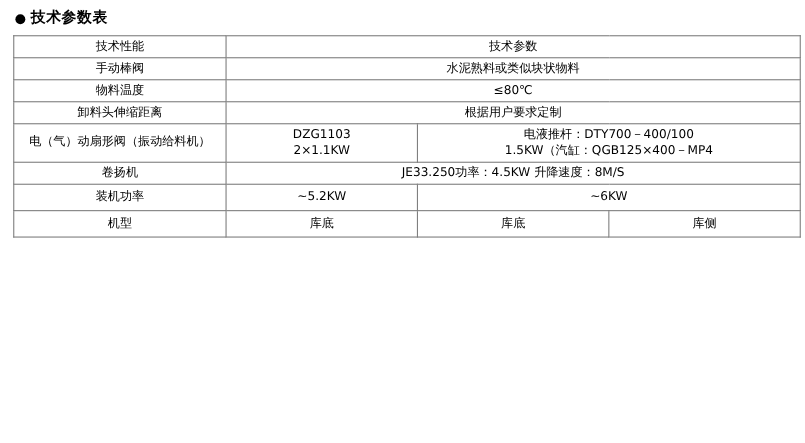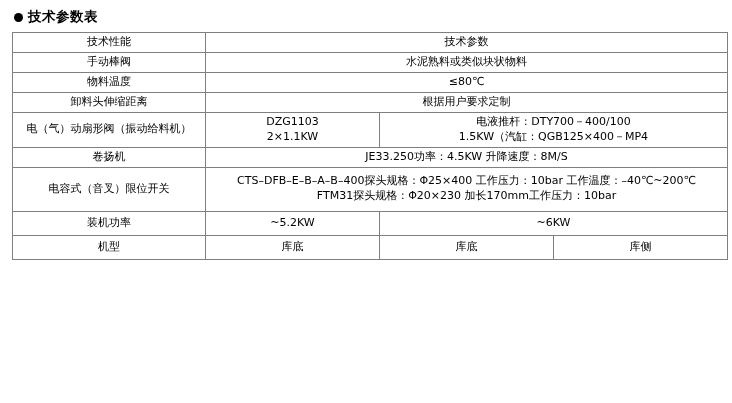--- a/index.html
+++ b/index.html
@@ -108,25 +108,20 @@
 2×1.1KW</td>
         <td colspan="2" class="two-line" style="white-space: pre-line;">电液推杆：DTY700－400/100
 1.5KW（汽缸：QGB125×400－MP4</td>
       </tr>
 
       <tr class="r20">
         <td class="h-label">卷扬机</td>
         <td colspan="3">JE33.250功率：4.5KW  升降速度：8M/S</td>
       </tr>
 
-      <tr class="r44">
-        <td class="h-label two-line">电容式（音叉）限位开关</td>
-        <td colspan="3" class="two-line" style="white-space: pre-line;">CTS–DFB–E–B–A–B–400探头规格：Φ25×400 工作压力：10bar 工作温度：–40℃~200℃
-FTM31探头规格：Φ20×230 加长170mm工作压力：10bar</td>
-      </tr>
 
       <tr class="r24">
         <td class="h-label">装机功率</td>
         <td class="c1">~5.2KW</td>
         <td colspan="2">~6KW</td>
       </tr>
 
 
       <tr class="r24">
         <td class="h-label">机型</td>

